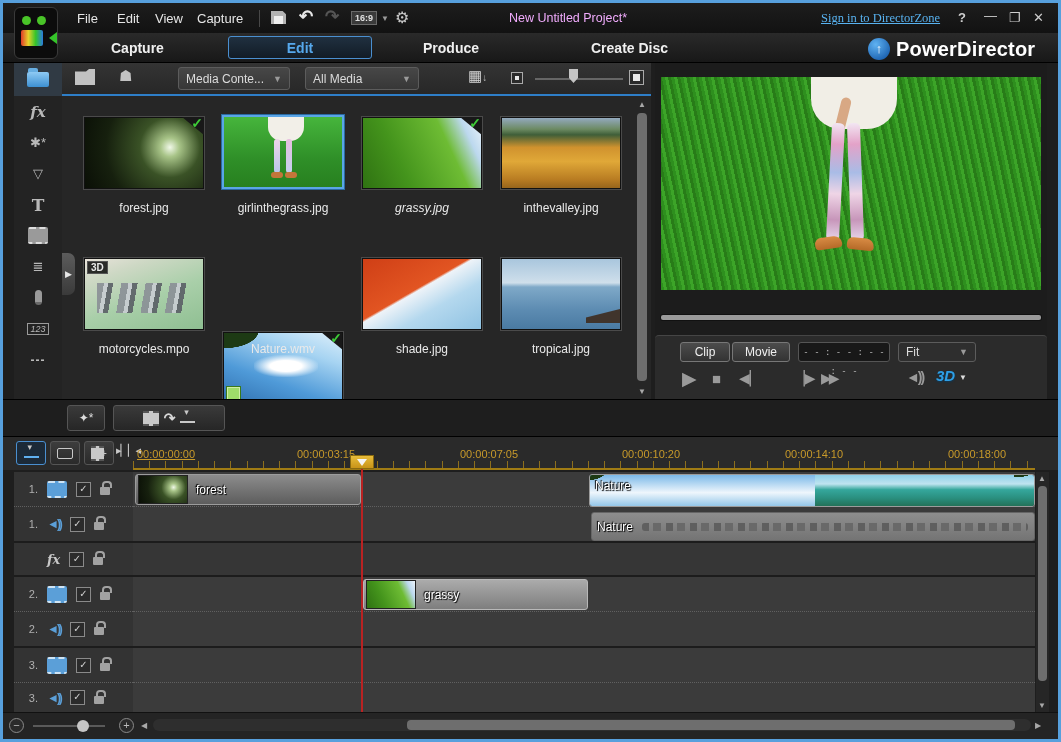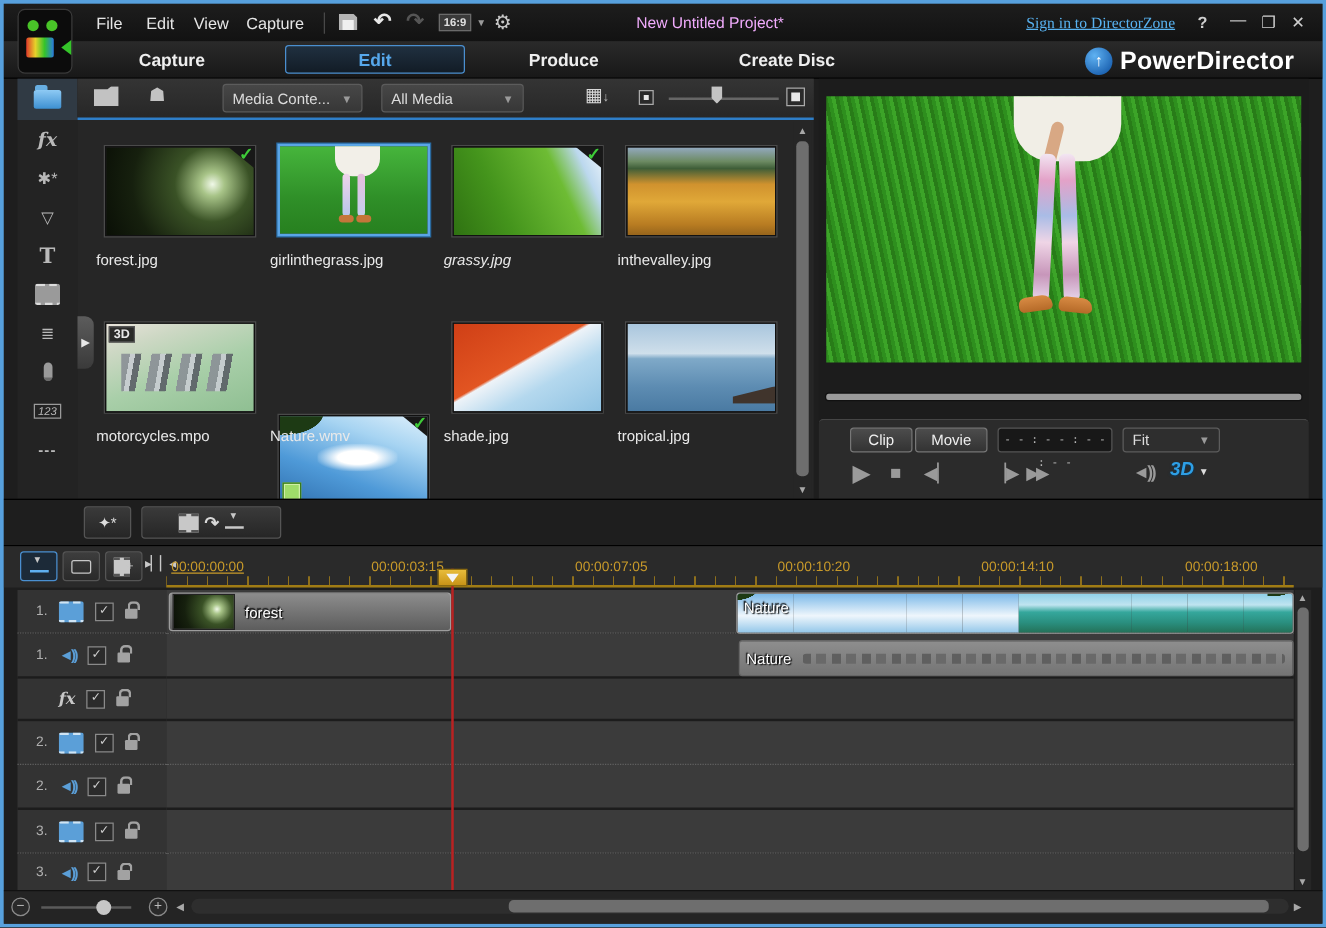--- a/index.html
+++ b/index.html
@@ -24,21 +24,21 @@
   .folder:before{content:'';position:absolute;top:-4px;left:1px;width:10px;height:4px;background:#67aee2;border-radius:2px 2px 0 0;}
   .fxg{font-family:"DejaVu Serif",serif;font-style:italic;font-weight:bold;font-size:15px;}
   
   .libpanel{left:59px;top:60px;width:589px;height:336px;background:#262626;}
   .libtoolbar{left:59px;top:60px;width:589px;height:31px;background:linear-gradient(#343434,#272727);}
   .bluerule{left:59px;top:91px;width:589px;height:2px;background:#2e7ec8;}
   .dd{background:linear-gradient(#474747,#373737);border:1px solid #5c5c5c;border-radius:3px;color:#dcdcdc;font-size:12px;display:flex;align-items:center;justify-content:space-between;padding:0 7px;}
   .dd .car{color:#9a9a9a;font-size:9px;}
   .thumb{width:120px;height:72px;border:1px solid #111;box-shadow:0 0 0 1px #4a4a4a;}
   .thumb.sel{border:2px solid #5aa5e6;box-shadow:0 0 0 1px #2a6aa0;}
-  .tname{width:134px;color:#e9e9e9;font-size:12px;}
+  .tname{width:134px;text-align:center;color:#e9e9e9;font-size:12px;}
   .chk{position:absolute;top:-1px;right:-1px;width:22px;height:18px;background:#181818;clip-path:polygon(0 0,100% 0,100% 100%);}
   .chk span{position:absolute;top:-2px;right:1px;color:#3ecb38;font-size:14px;font-weight:bold;}
   .badge3d{position:absolute;top:2px;left:2px;background:rgba(10,10,10,.85);color:#e8e8e8;font-size:10px;font-weight:bold;padding:0 3px;border:1px solid #555;}
   .filmbadge{position:absolute;bottom:2px;left:2px;width:13px;height:13px;background:#9fdc6a;border:1px solid #3a7a1a;box-shadow:inset 0 0 0 1px #cfeea8;}
   
   .t-forest{background:radial-gradient(circle at 72% 42%,#f0f8e8 0%,#a8c488 10%,#3a5226 32%,#16200e 68%,#0a0f06 100%);}
   .t-girl{background:linear-gradient(#46b53c,#2f8f28 60%,#27801f);position:relative;overflow:hidden;}
   .t-grassy{background:linear-gradient(245deg,#eef5fb 0%,#bcd8ee 14%,#6ebc34 30%,#44941c 68%,#2f7212 100%);}
   .t-valley{background:linear-gradient(#93a9be 0%,#6c8a62 16%,#3f5e38 24%,#d0922e 42%,#e0a838 62%,#b87c22 88%,#97651c 100%);}
   .t-moto{background:linear-gradient(160deg,#e8e2da 0%,#cdd8c4 22%,#a9cfa9 55%,#8fbf92 100%);}
@@ -387,20 +387,24 @@
     <div class="ft ft-beach"></div>
     <div class="ft ft-beach"></div>
     <div class="ft ft-beach"></div>
     <div class="ft ft-beach"></div>
     <span class="cliplabel" style="position:absolute;left:5px;top:4px;">Nature</span>
   </div>
   <div class="abs clip" style="left:588px;top:509px;width:444px;height:29px;background:linear-gradient(#8e8e8e,#747474);border:1px solid #666;">
     <div class="wave" style="position:absolute;left:50px;right:6px;top:10px;"></div>
     <span class="cliplabel" style="position:absolute;left:5px;top:7px;">Nature</span>
   </div>
+  <div class="abs clip" style="left:360px;top:576px;width:225px;height:31px;background:linear-gradient(#ababab,#7e7e7e);border:1px solid #b8b8b8;display:flex;align-items:center;">
+    <div class="t-grassy" style="width:48px;height:27px;margin-left:2px;border:1px solid #222;"></div>
+    <span class="cliplabel" style="margin-left:8px;">grassy</span>
+  </div>
 
   
   <div class="abs playline"></div>
   <div class="abs phandle">
       <span></span>
     </div>
 
   
   <div class="abs scroll" style="left:1033px;top:469px;width:13px;height:240px;">
     <div class="arrow" style="position:absolute;top:2px;left:2px;">▲</div>

